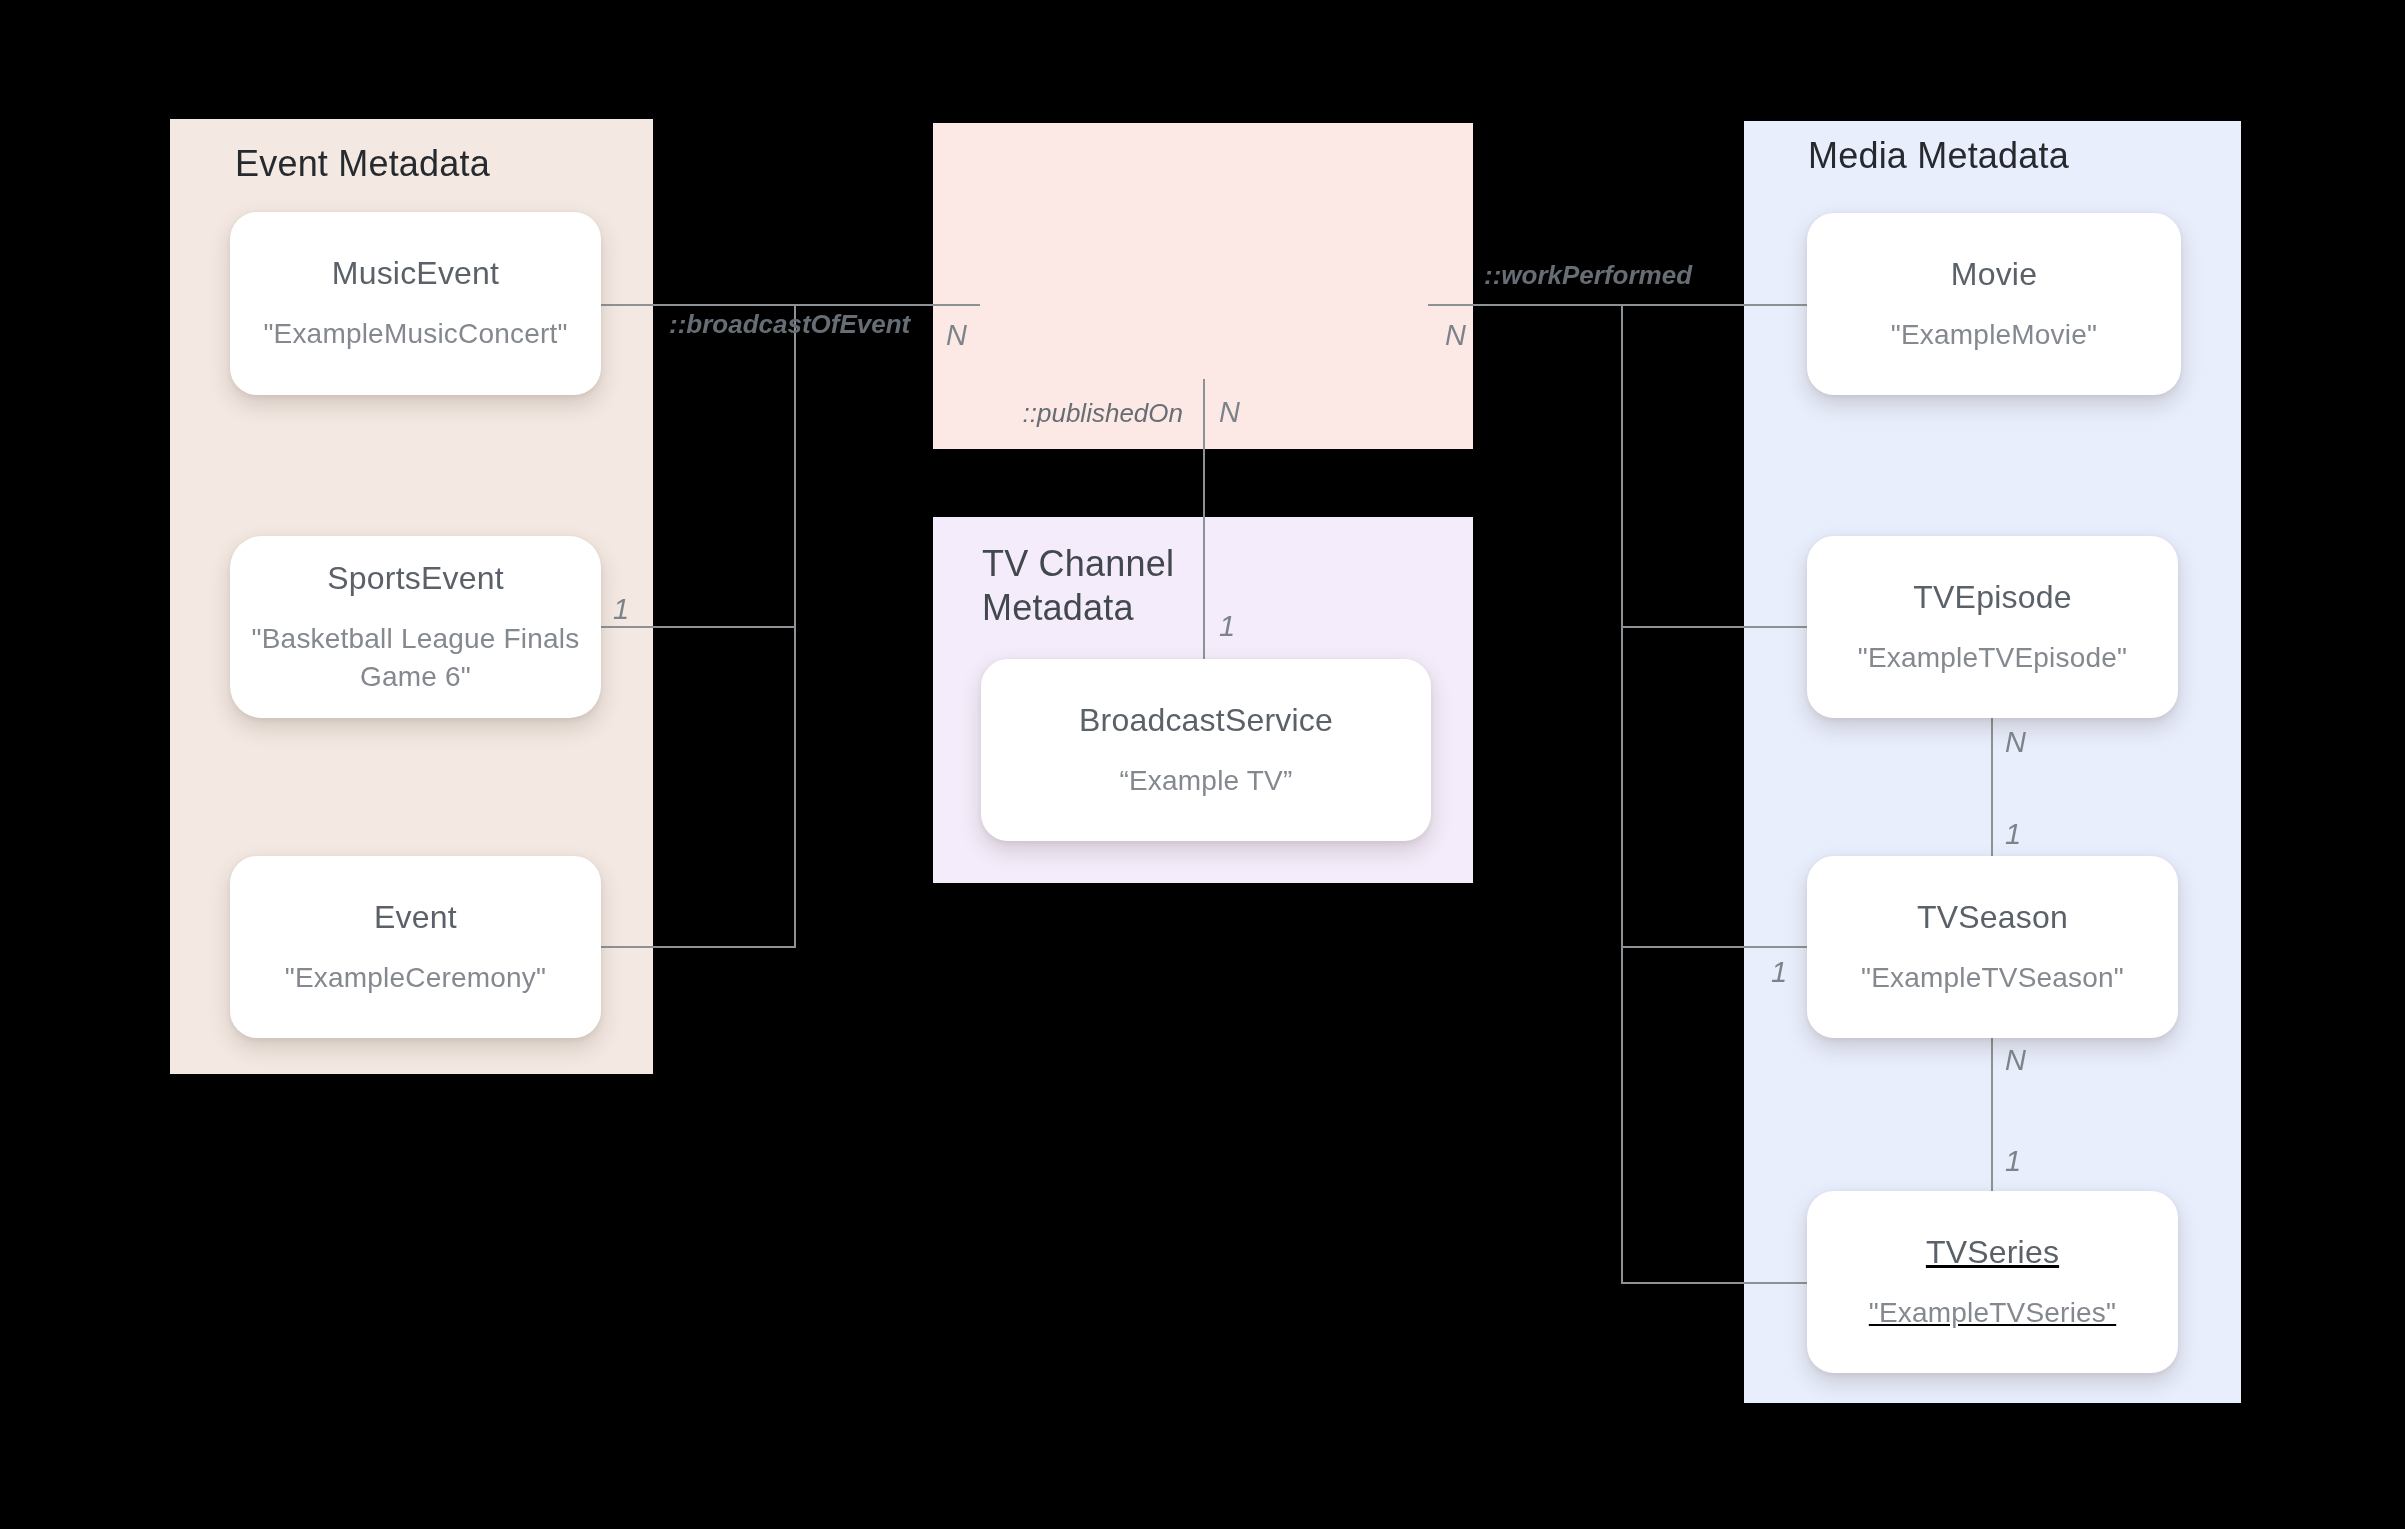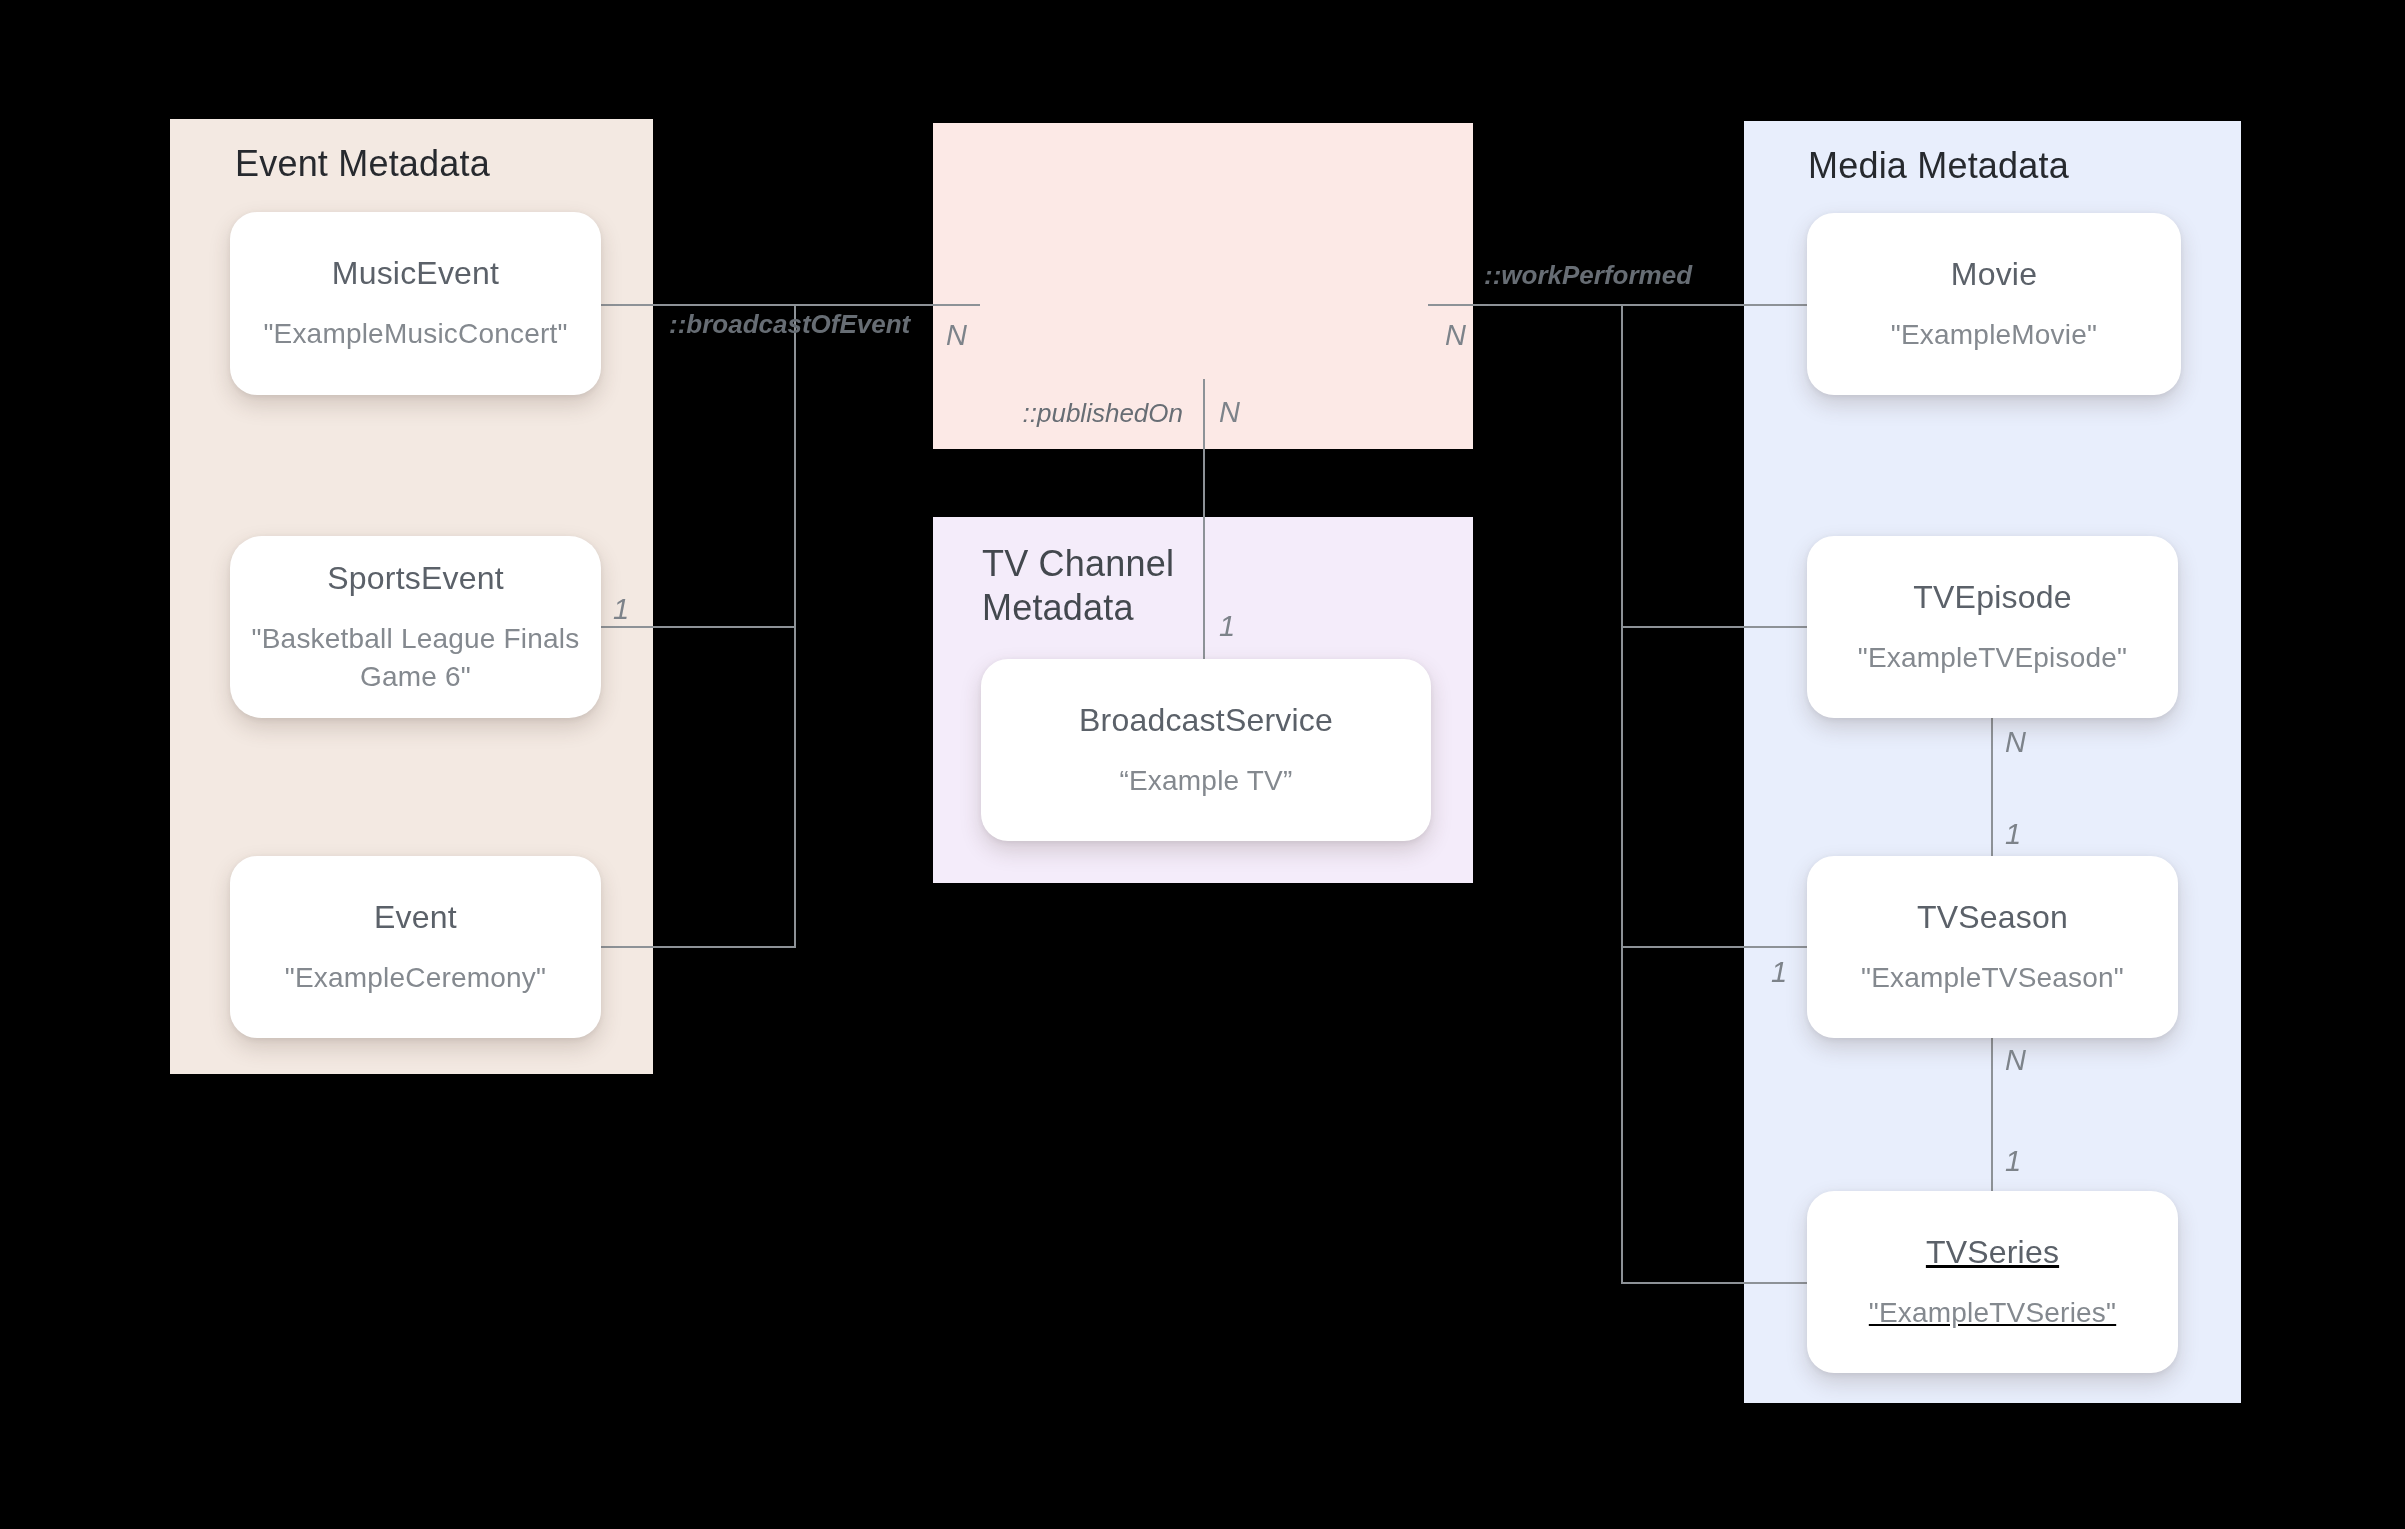--- a/index.html
+++ b/index.html
@@ -28,21 +28,21 @@
 
   .panel-title {
     position: absolute;
     font-size: 36px;
     line-height: 44px;
     color: #26292e;
     letter-spacing: 0.2px;
     white-space: nowrap;
   }
   #panel-event .panel-title  { left: 65px; top: 23px; }
-  #panel-media .panel-title  { left: 64px; top: 23px; }
+  #panel-media .panel-title  { left: 64px; top: 13px; }
   #panel-tvchannel .panel-title {
     left: 49px; top: 25px;
     white-space: normal;
     width: 268px;
     color: #43484e;
   }
 
   
   .line {
     position: absolute;

